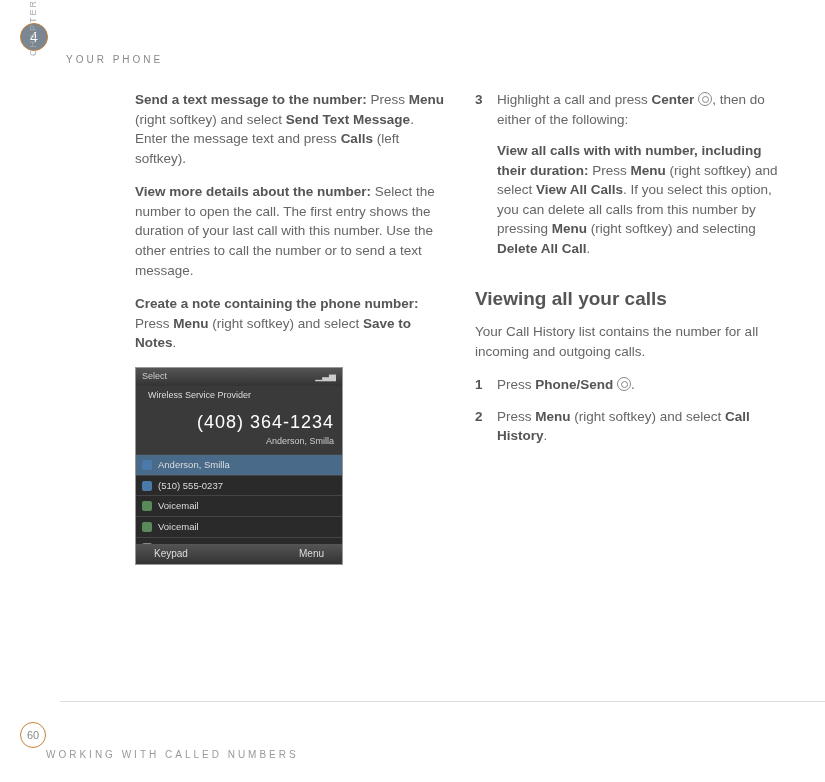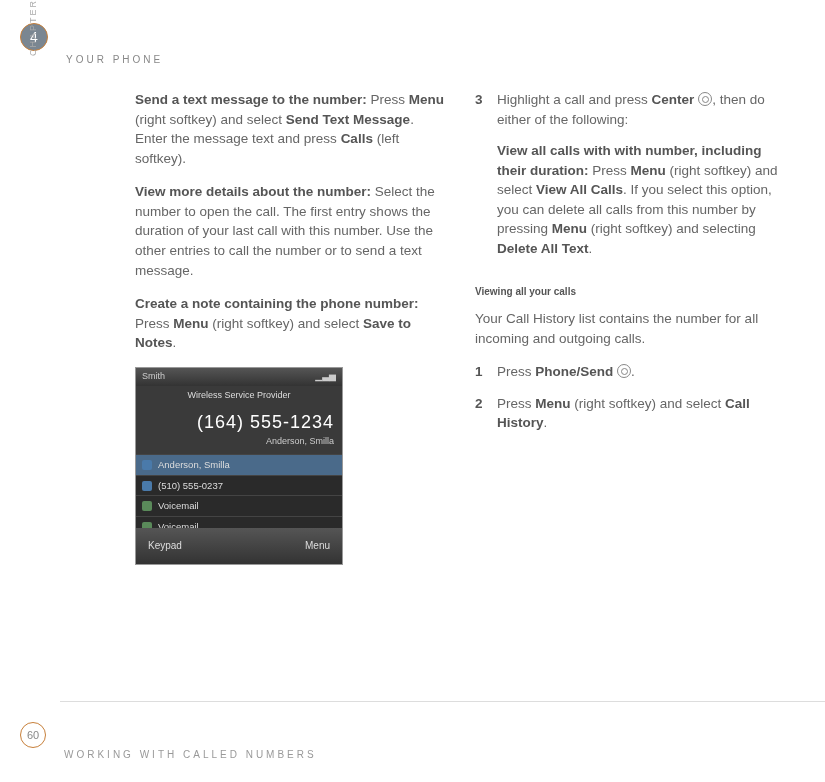--- a/index.html
+++ b/index.html
@@ -71,21 +71,21 @@
     .ol-item .num {
       font-weight: bold;
       color: #555;
       width: 22px;
       flex-shrink: 0;
     }
     .ol-item .txt { flex: 1; }
     .h3 {
       font-weight: bold;
       color: #555;
-      font-size: 10px;
+      font-size: 19px;
       margin-top: 6px;
       margin-bottom: 10px;
     }
     .icon-circle {
       display: inline-block;
       width: 14px;
       height: 14px;
       border: 1.5px solid #888;
       border-radius: 50%;
       vertical-align: -2px;
@@ -109,48 +109,48 @@
       position: relative;
       margin-top: 4px;
     }
     .ps-top {
       height: 18px;
       background: linear-gradient(#555,#333);
       display:flex;align-items:center;justify-content:space-between;
       padding:0 6px;font-size:9px;color:#ccc;
     }
     .ps-provider{
-      background:#3a3a3a;padding:3px 6px;font-size:9px;color:#ddd;text-align:center;
+      background:#3a3a3a;padding:3px 12px;font-size:9px;color:#ddd;
     }
     .ps-big{
       text-align:right;padding:4px 8px 6px;
       background:#3a3a3a;
     }
     .ps-big .num{font-size:18px;color:#fff;font-weight:300;letter-spacing:1px;}
     .ps-big .nm{font-size:9px;color:#ccc;}
     .ps-row{
       display:flex;align-items:center;gap:6px;
       padding:3px 6px;font-size:9.5px;
       border-top:1px solid #444;
     }
     .ps-row.sel{background:#4a6a8a;}
     .ps-ico{width:10px;height:10px;background:#4a7aaa;border-radius:2px;}
     .ps-ico.vm{background:#5a8a5a;}
     .ps-ico.out{background:#888;}
     .ps-bottom{
-      position:absolute;bottom:0;left:0;right:0;height:36px;
+      position:absolute;bottom:0;left:0;right:0;height:20px;
       background:linear-gradient(#555,#333);
       display:flex;justify-content:space-between;align-items:center;
-      padding:0 12px;font-size:10px;color:#ddd;
+      padding:0 18px;font-size:10px;color:#ddd;
     }
     .footer{
       position:absolute;
       bottom:22px;
       left:20px;
-      display:flex;align-items:center;gap:18px;
+      display:flex;align-items:center;
     }
     .footer::before{
       content:"";
       position:absolute;
       top:-8px;left:40px;right:-720px;
       border-top:1px solid #ddd;
     }
     .page-badge{
       width:26px;height:26px;border-radius:50%;
       border:1px solid #c77f3a;background:#fff;
@@ -180,26 +180,26 @@
     </p>
     <p>
       <b>View more details about the number:</b><span> Select the number to open the call. The first entry shows the duration of your last call with this number. Use the other entries to call the number or to send a text message.</span>
     </p>
     <p>
       <b>Create a note containing the phone number:</b><span> Press </span><b>Menu</b><span> (right softkey) and select </span><b>Save to Notes</b><span>.</span>
     </p>
 
     <div class="phone-shot">
       <div class="ps-top">
-        <span>Smith</span>
+        <span>Select</span>
         <span>▁▃▅</span>
       </div>
       <div class="ps-provider">Wireless Service Provider</div>
       <div class="ps-big">
-        <div class="num">(164) 555-1234</div>
+        <div class="num">(408) 364-1234</div>
         <div class="nm">Anderson, Smilla</div>
       </div>
       <div id="ps-rows">
           <div class="ps-row sel">
             <span class="ps-ico "></span>
             <span>Anderson, Smilla</span>
           </div>
           <div class="ps-row">
             <span class="ps-ico "></span>
             <span>(510) 555-0237</span>
@@ -223,21 +223,21 @@
       </div>
     </div>
   </div>
 
   <div class="col">
     <div class="ol-item">
       <div class="num">3</div>
       <div class="txt">
         <span>Highlight a call and press </span><b>Center</b> <span class="icon-circle"></span><span>, then do either of the following:</span>
         <p style="margin-top:12px">
-          <b>View all calls with with number, including their duration:</b><span> Press </span><b>Menu</b><span> (right softkey) and select </span><b>View All Calls</b><span>. If you select this option, you can delete all calls from this number by pressing </span><b>Menu</b><span> (right softkey) and selecting </span><b>Delete All Text</b><span>.</span>
+          <b>View all calls with with number, including their duration:</b><span> Press </span><b>Menu</b><span> (right softkey) and select </span><b>View All Calls</b><span>. If you select this option, you can delete all calls from this number by pressing </span><b>Menu</b><span> (right softkey) and selecting </span><b>Delete All Call</b><span>.</span>
         </p>
       </div>
     </div>
 
     <div class="h3">Viewing all your calls</div>
     <p>Your Call History list contains the number for all incoming and outgoing calls.</p>
 
     <div class="ol-item">
       <div class="num">1</div>
       <div class="txt">

